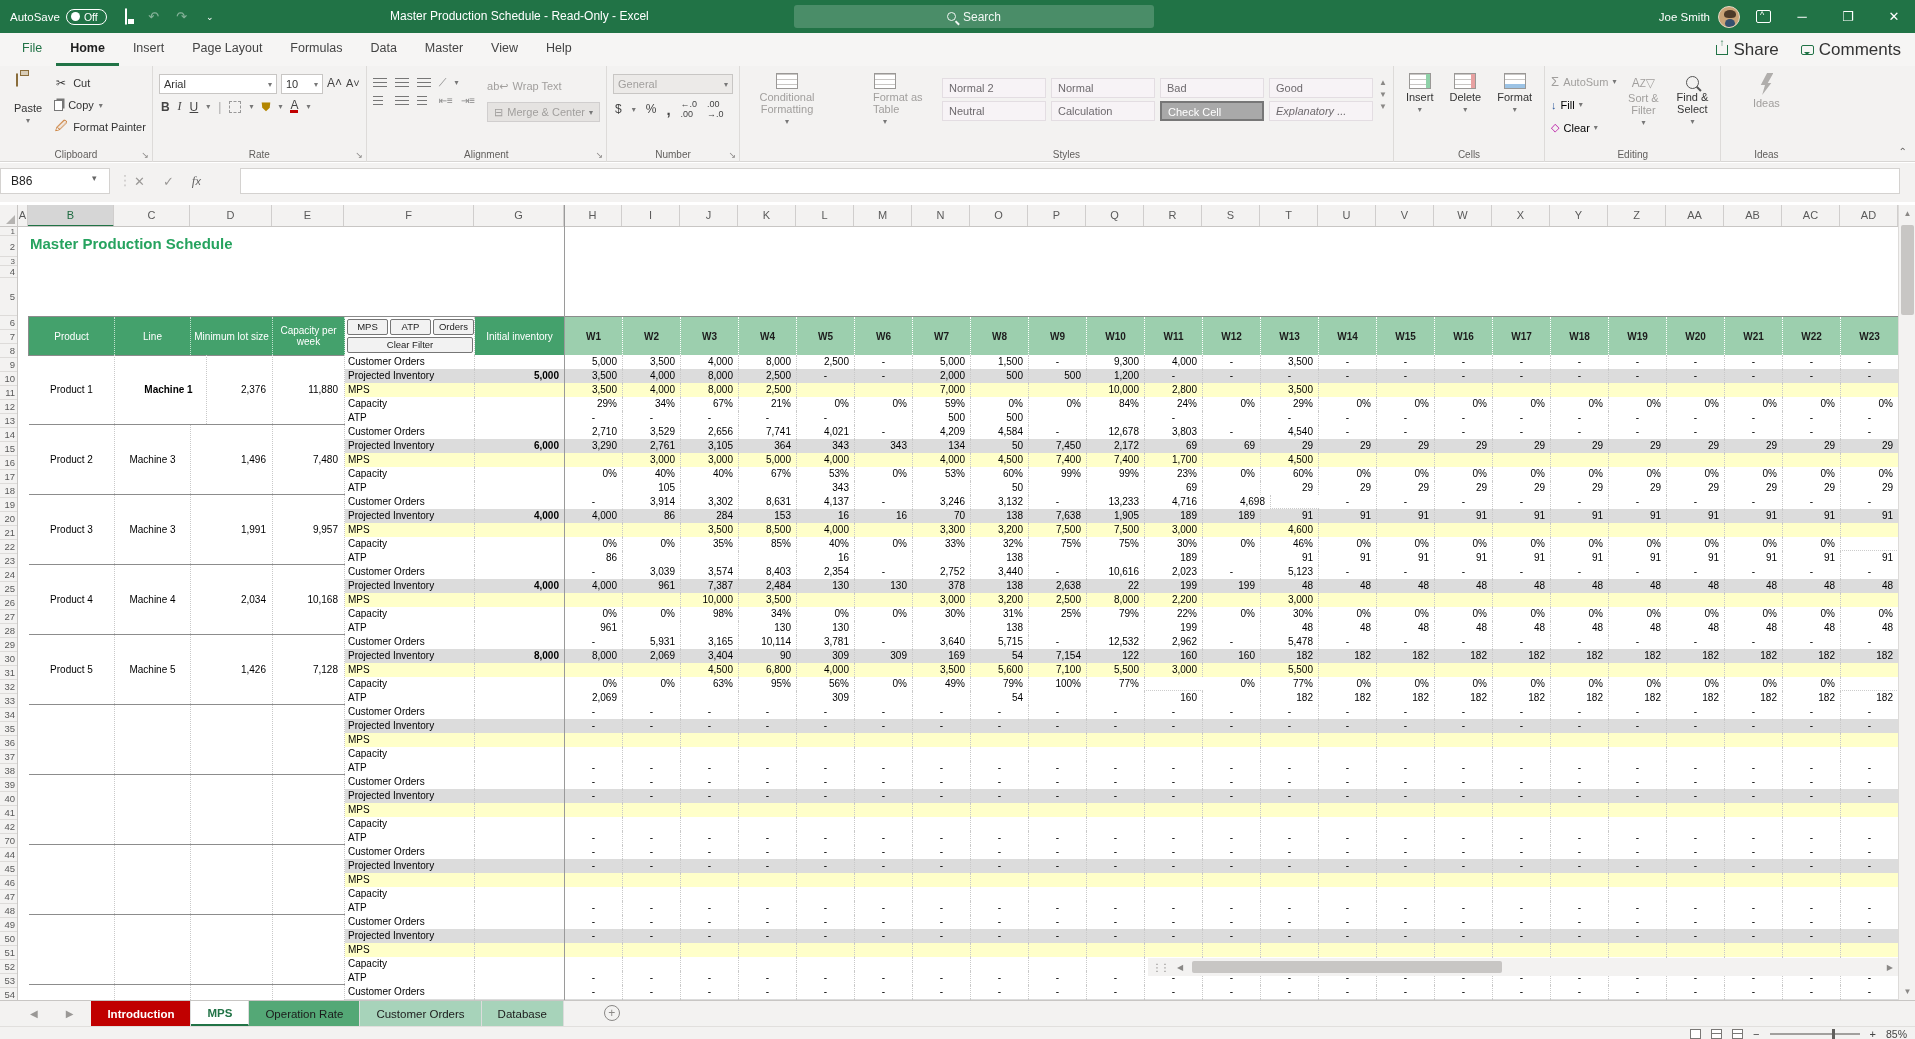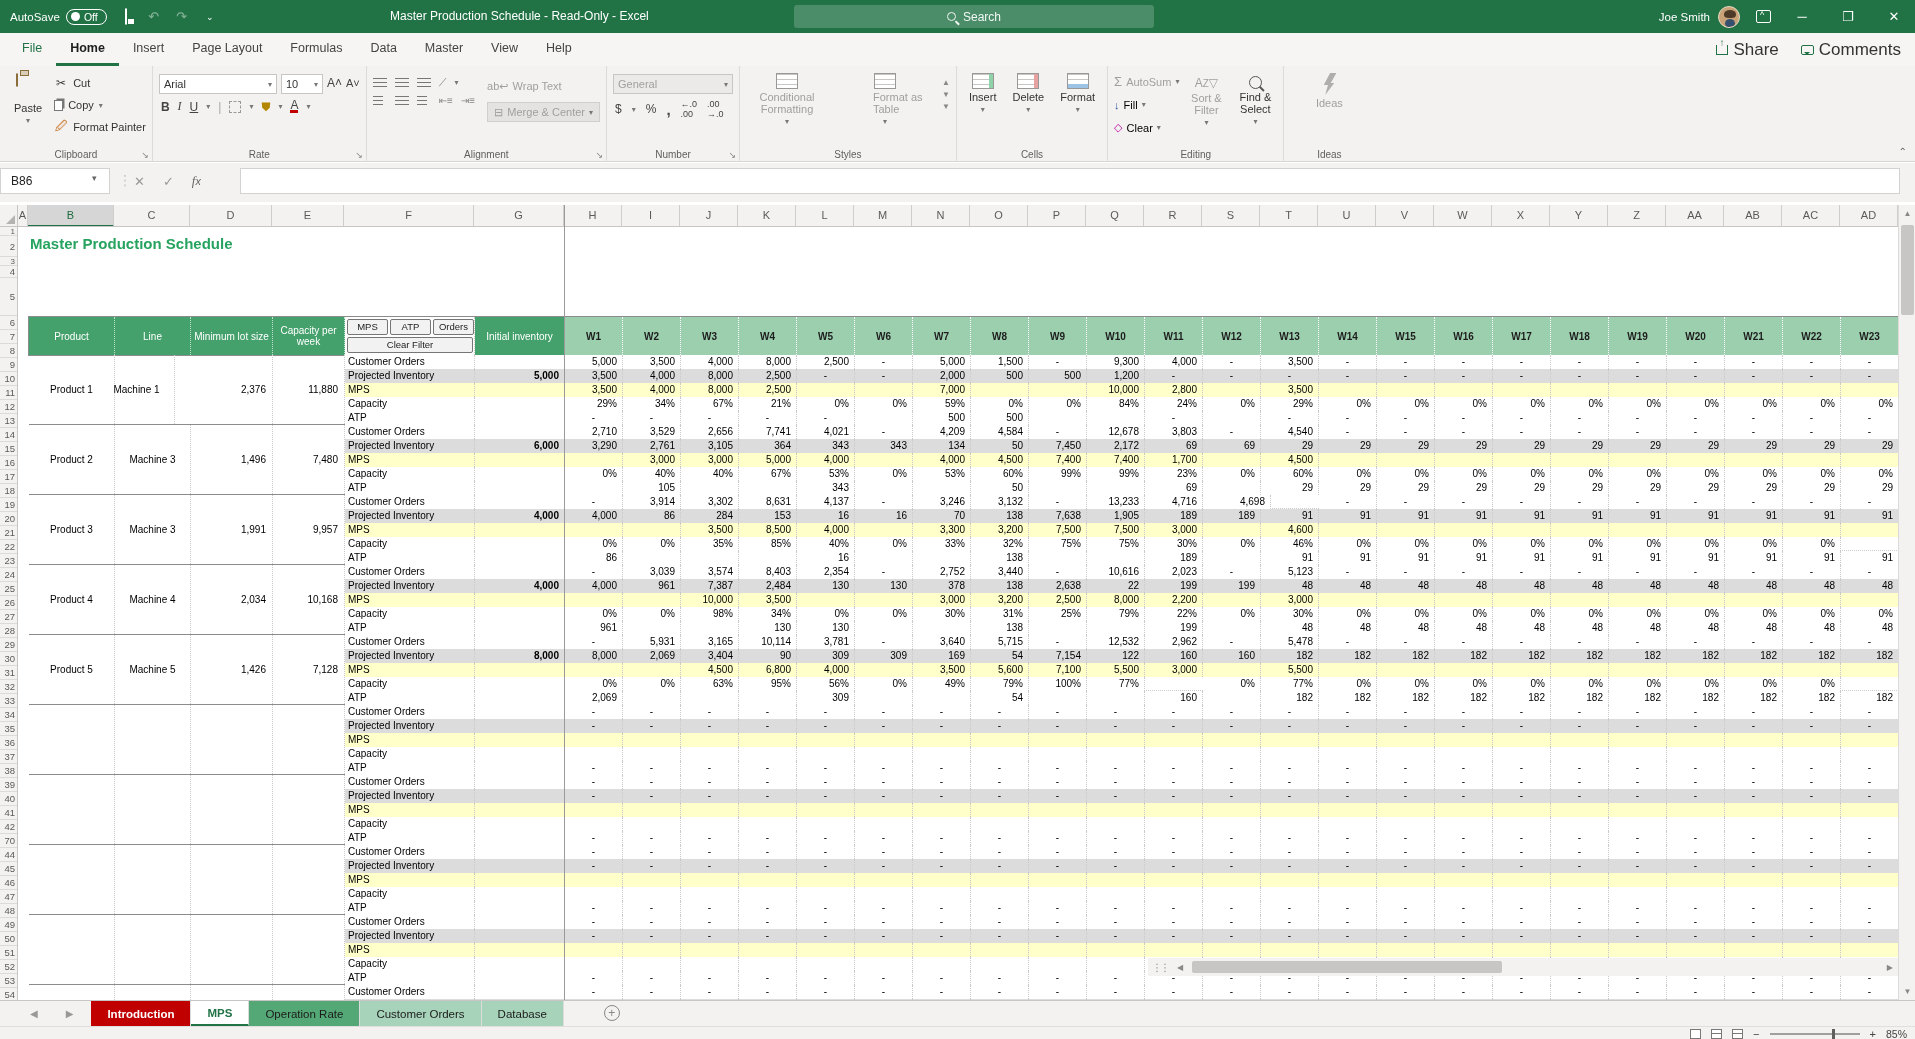--- a/index.html
+++ b/index.html
@@ -313,20 +313,30 @@
       <div class="cfbtn">
         <span class="tblico"></span>
         <span style="width:72px;text-align:center;">Conditional Formatting</span>
           <span class="chev">▾</span>
       </div>
       <div class="cfbtn">
         <span class="tblico"></span>
         <span style="width:60px;text-align:left;margin-left:36px;">Format as Table</span>
           <span class="chev">▾</span>
       </div>
+      <div class="gal" id="stylegal">
+          <div class="stychip">Normal 2</div>
+          <div class="stychip">Normal</div>
+          <div class="stychip">Bad</div>
+          <div class="stychip">Good</div>
+          <div class="stychip">Neutral</div>
+          <div class="stychip">Calculation</div>
+          <div class="stychip sel">Check Cell</div>
+          <div class="stychip ital">Explanatory ...</div>
+        </div>
       <div class="galarrows">
           <span>▲</span>
           <span>▼</span>
           <span>▼</span>
         </div>
       <div class="rglabel">Styles</div>
     </div>
 
     <div class="rgroup">
       <div class="cellsbtn">
@@ -530,21 +540,21 @@
             <div class="thcell thweek" style="left: 1464px; width: 58px;">W17</div>
             <div class="thcell thweek" style="left: 1522px; width: 58px;">W18</div>
             <div class="thcell thweek" style="left: 1580px; width: 58px;">W19</div>
             <div class="thcell thweek" style="left: 1638px; width: 58px;">W20</div>
             <div class="thcell thweek" style="left: 1696px; width: 58px;">W21</div>
             <div class="thcell thweek" style="left: 1754px; width: 58px;">W22</div>
             <div class="thcell thweek" style="left: 1812px; width: 58px;">W23</div>
           </div>
           <div class="grp" style="top: 38px; height: 70px;">
             <div class="pcell ctr" style="left: 0px; width: 86px;">Product 1</div>
-            <div class="pcell ctr" style="left: 70px; width: 76px;">Machine 1</div>
+            <div class="pcell ctr" style="left: 102px; width: 76px; font-weight: bold;">Machine 1</div>
             <div class="pcell rt" style="left: 162px; width: 82px;">2,376</div>
             <div class="pcell rt" style="left: 244px; width: 72px;">11,880</div>
             <div class="drow rowline" style="left: 316px; top: 0px; width: 1554px;">
               <div class="lblcell bg-co">Customer Orders</div>
               <div class="gcell bg-co"></div>
               <div class="wcell bg-co" style="left: 220px;">5,000</div>
               <div class="wcell bg-co" style="left: 278px;">3,500</div>
               <div class="wcell bg-co" style="left: 336px;">4,000</div>
               <div class="wcell bg-co" style="left: 394px;">8,000</div>
               <div class="wcell bg-co" style="left: 452px;">2,500</div>

